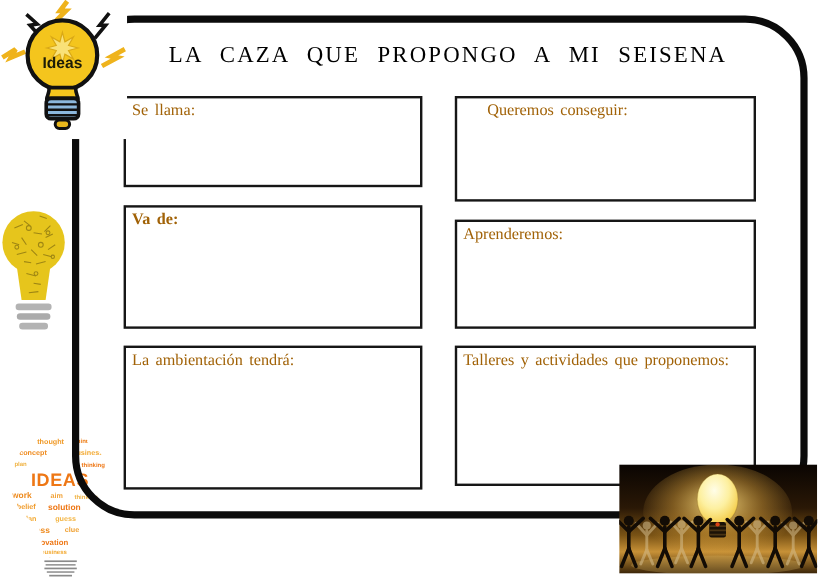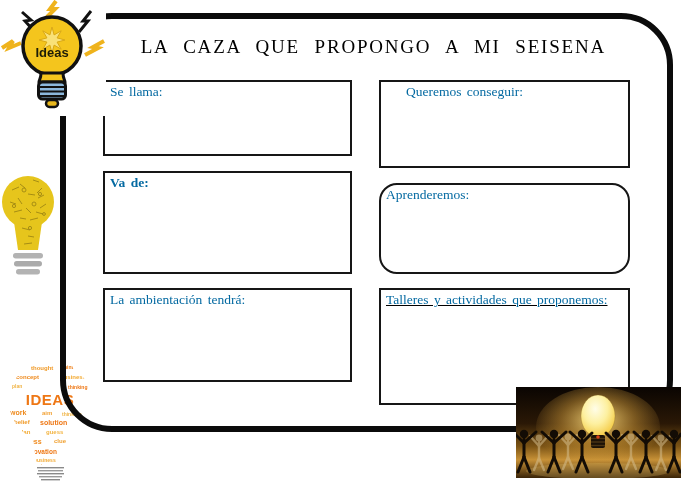--- a/index.html
+++ b/index.html
@@ -16,29 +16,29 @@
     position:absolute; left:86px; top:36px; width:520px; text-align:right;
     font-size:19px; letter-spacing:1.8px; word-spacing:8px; color:#000000;
     z-index:3; white-space:nowrap;
   }
   .field {
     position:absolute; box-sizing:border-box; background:#ffffff;
     border:2px solid #161616; z-index:3;
   }
   .field .label {
     display:block; padding:2px 5px 0 5px; font-size:13.5px;
-    color:#0369a1; word-spacing:2px;
+    color:#a16207; word-spacing:2px;
   }
   .field .value { position:absolute; left:4px; right:4px; top:22px; bottom:3px; }
   #f-se-llama      { left:103px; top:80px;  width:249px; height:76px; }
   #f-queremos      { left:379px; top:80px;  width:251px; height:88px;padding-left:20px; }
   #f-va-de         { left:103px; top:171px; width:249px; height:103px;font-weight:bold; }
-  #f-aprenderemos  { left:379px; top:183px; width:251px; height:91px;border-radius:18px; }
-  #f-ambientacion  { left:103px; top:288px; width:249px; height:94px; }
-  #f-talleres      { left:379px; top:288px; width:251px; height:117px;text-decoration:underline; }
+  #f-aprenderemos  { left:379px; top:183px; width:251px; height:91px; }
+  #f-ambientacion  { left:103px; top:288px; width:249px; height:120px; }
+  #f-talleres      { left:379px; top:288px; width:251px; height:117px; }
   .deco { position:absolute; }
   #ideas-bulb     { left:0px;   top:0px;   z-index:4; }
   #doodle-bulb    { left:0px;   top:170px; z-index:1; }
   #wordcloud-bulb { left:4px;   top:355px; z-index:1; }
   #photo          { left:516px; top:387px; z-index:5; }
 </style>
 </head>
 <body>
 
 <div class="canvas">

